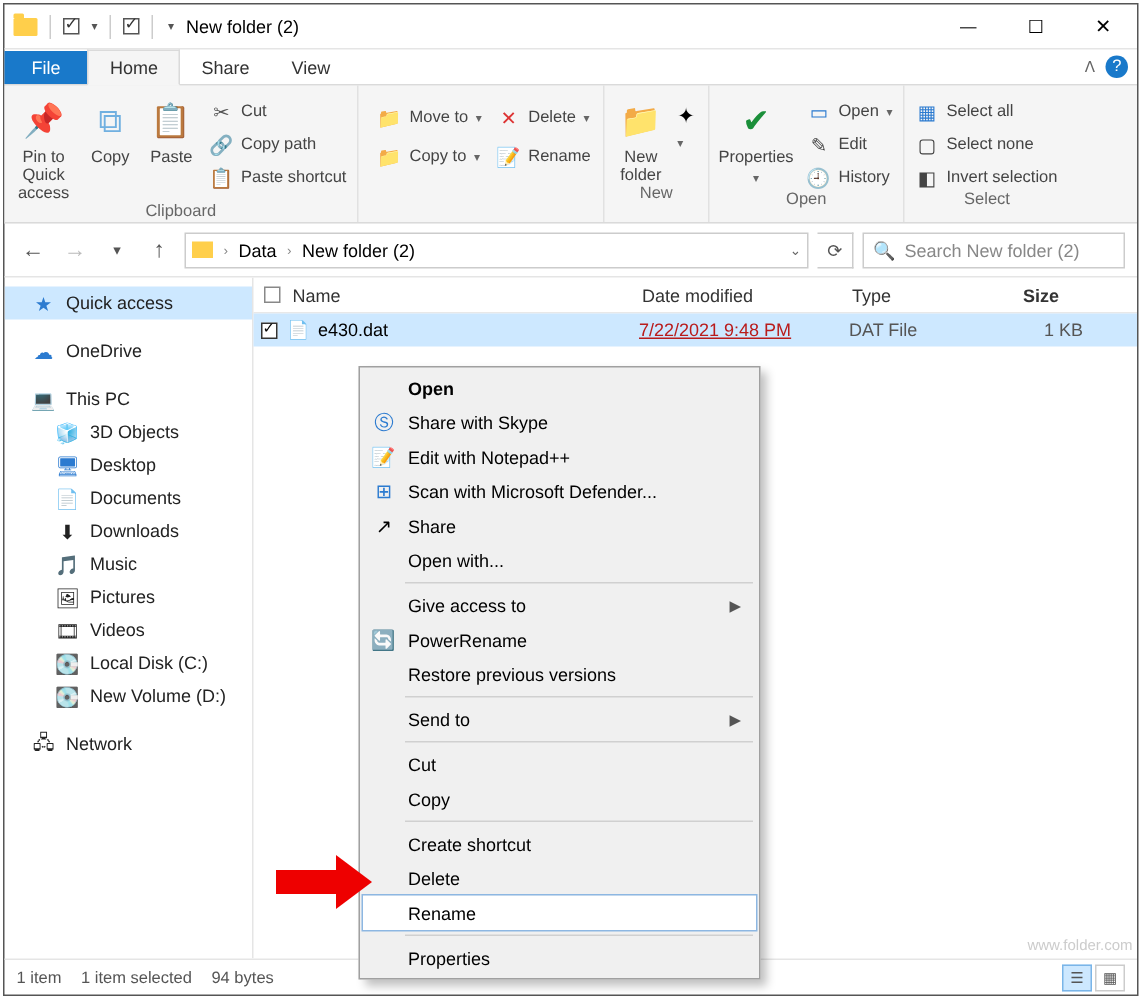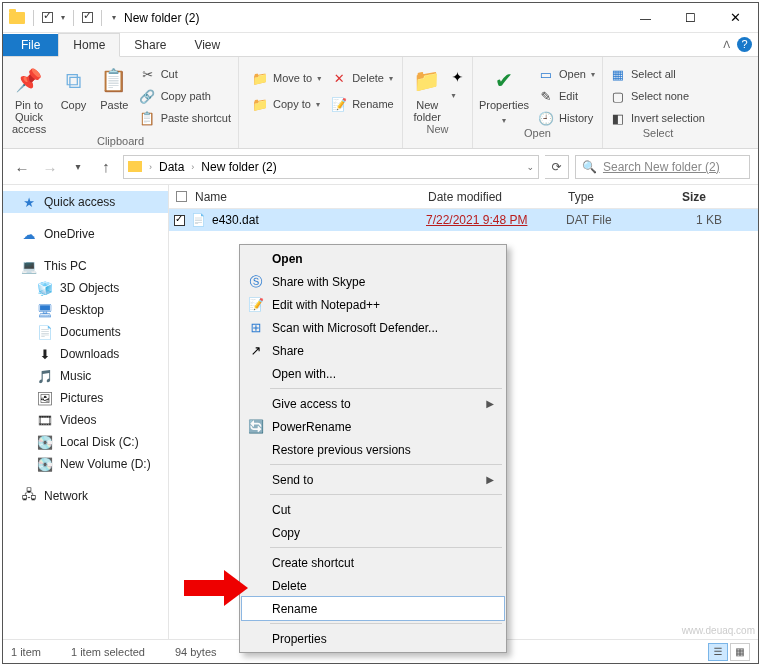--- a/index.html
+++ b/index.html
@@ -86,21 +86,21 @@
 .ctx-item .cico{position:absolute; left:6px; width:16px; height:16px; display:flex; align-items:center; justify-content:center; font-size:13px;}
 .ctx-item .sub{position:absolute; right:10px; font-size:10px; color:#555;}
 .ctx-sep{height:1px; background:#d0d0d0; margin:3px 2px 3px 28px;}
 
 
 .arrow{position:absolute; left:184px; top:570px; z-index:101;}
 .arrow-body{width:42px; height:16px; background:#e00; position:absolute; top:10px;}
 .arrow-head{width:0;height:0; border-top:18px solid transparent; border-bottom:18px solid transparent; border-left:24px solid #e00; position:absolute; left:40px;}
 
 
-.status{height:24px; border-top:1px solid #e5e5e5; display:flex; align-items:center; padding:0 8px; font-size:11px; color:#555; gap:30px;}
+.status{height:24px; border-top:1px solid #e5e5e5; display:flex; align-items:center; padding:0 8px; font-size:11px; color:#555; gap:13px;}
 .status .views{margin-left:auto; display:flex; gap:2px;}
 .status .vbtn{width:20px;height:18px;border:1px solid #ccc; display:flex;align-items:center;justify-content:center; font-size:10px;}
 .status .vbtn.active{background:#cde8ff; border-color:#7ab5e8;}
 
 .watermark{position:absolute; right:6px; bottom:30px; font-size:10px; color:#ccc; z-index:5;}
 
 
 .i-pin{color:#888;}
 .i-copy{color:#71b0e0;}
 .i-paste{color:#d9a96a;}
@@ -269,21 +269,21 @@
       <span class="folder-ico" style="width:14px;height:11px;background:#ffcf4b;"></span>
       <span class="crumb-sep">›</span>
       <span>Data</span>
       <span class="crumb-sep">›</span>
       <span>New folder (2)</span>
       <span style="margin-left:auto; font-size:9px; color:#666;">⌄</span>
     </div>
     <div class="refresh">⟳</div>
     <div class="searchbox">
       <span>🔍</span>
-      <span style="color:#888;text-decoration:underline;">Search New folder (2)</span>
+      <span style="color:#888;">Search New folder (2)</span>
     </div>
   </div>
 
   <div class="body">
     <div class="nav">
       <div class="nav-item sel">
           <span class="nico i-blue">★</span>
           <span>Quick access</span>
         </div>
       <div class="nav-sep"></div>
@@ -433,13 +433,13 @@
   <div class="ctx-item">
       <span>Properties</span>
     </div>
 </div>
 
 <div class="arrow">
   <div class="arrow-body"></div>
   <div class="arrow-head"></div>
 </div>
 
-<div class="watermark">www.deuaq.com</div>
+<div class="watermark">www.folder.com</div>
 
 </body></html>

